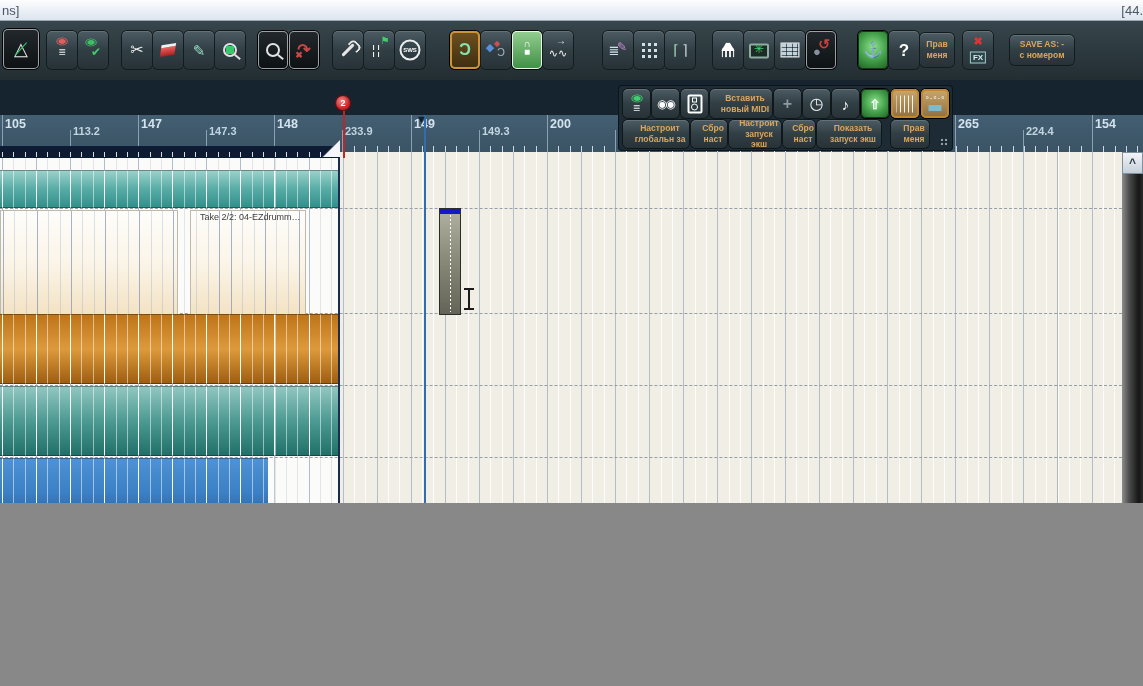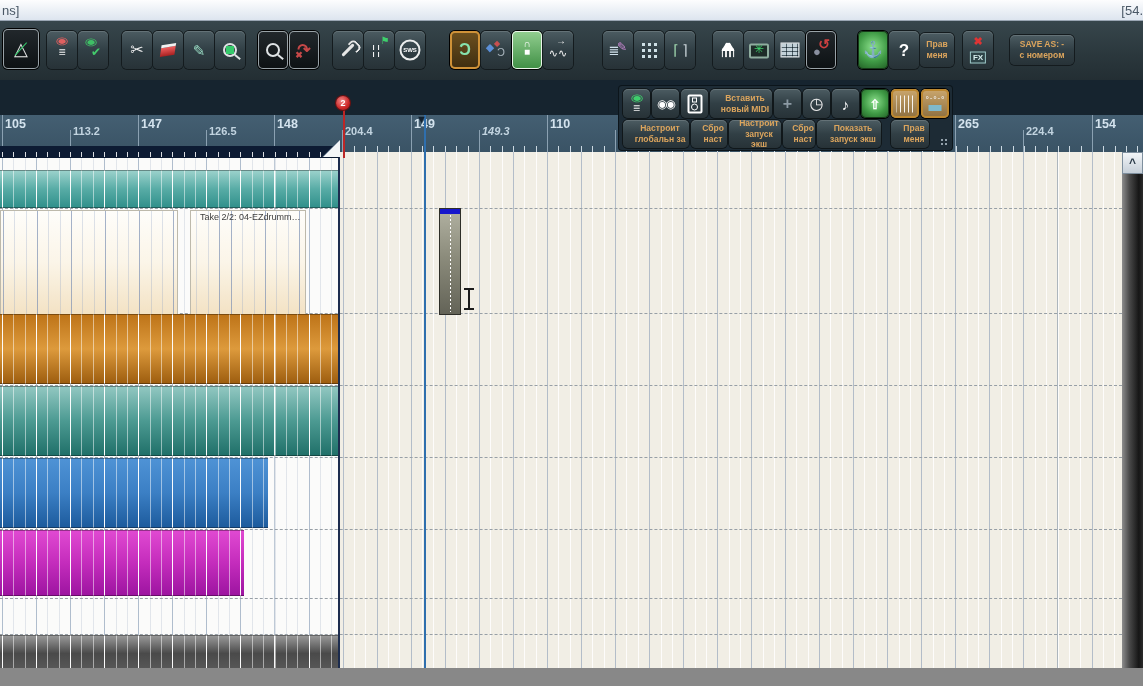--- a/index.html
+++ b/index.html
@@ -1,16 +1,16 @@
 <!DOCTYPE html>
 <html><head>
 <meta charset="utf-8">
 <style>
   html,body{margin:0;padding:0;background:#888;}
-  #screen{position:relative;width:1143px;height:668px;overflow:hidden;
+  #screen{position:relative;width:1143px;height:503px;overflow:hidden;
     font-family:"Liberation Sans",sans-serif;background:#2d3c42;user-select:none;}
   
   #titlebar{position:absolute;left:0;top:0;width:1143px;height:20px;
     background:linear-gradient(180deg,#fdfdfe 0%,#eef2f7 45%,#dde5ef 100%);
     border-bottom:1px solid #9aa6b4;color:#4a5866;font-size:13px;}
   #title-left{position:absolute;left:2px;top:3px;}
   #title-right{position:absolute;right:0;top:3px;}
   
   #main-toolbar{position:absolute;left:0;top:21px;width:1143px;height:59px;
     background:linear-gradient(180deg,#37464c 0%,#2b383d 55%,#232e33 100%);
@@ -143,21 +143,21 @@
   #sb-track{position:absolute;left:0;top:22px;width:21px;height:512px;
     background:linear-gradient(90deg,#8d8d8d 0%,#4a4a4a 35%,#161616 80%,#2a2a2a 100%);cursor:pointer;}
 </style>
 </head>
 <body>
 
 <div id="screen">
 
   <div id="titlebar">
     <span id="title-left">ns]</span>
-    <span id="title-right">[54.</span>
+    <span id="title-right">[44.</span>
   </div>
 
   <div id="main-toolbar">
       <div class="tgroup" style="left: 3px;"><div class="btn framed" style="width: 36px; height: 40px; position: relative; top: -2px;"><span class="ic">
             <i class="g" style="font-size:18px;color:#e6e6e6">△</i>
             <i class="g" style="font-size:13px;color:#35c96b;transform:translate(-50%,-50%) rotate(15deg)">╱</i>
           </span></div></div>
       <div class="tgroup" style="left: 47px;"><div class="btn"><span class="ic">
             <i class="g" style="top:10px;font-size:10px;color:#e06060;transform:translate(-50%,-50%) scaleX(1.5)">◉</i>
             <i class="g" style="top:21px;font-size:12px;color:#f2f2f2">≡</i>
@@ -254,31 +254,31 @@
   <div id="ruler-top"></div>
   <div id="ruler-band">
       <div id="rticks"></div>
       <div class="rline" style="left: 2px; top: 0px; height: 37px;"></div>
       <div class="rlbl major" style="left: 5px;">105</div>
       <div class="rline" style="left: 70px; top: 15px; height: 22px;"></div>
       <div class="rlbl minor" style="left: 73px;">113.2</div>
       <div class="rline" style="left: 138px; top: 0px; height: 37px;"></div>
       <div class="rlbl major" style="left: 141px;">147</div>
       <div class="rline" style="left: 206px; top: 15px; height: 22px;"></div>
-      <div class="rlbl minor" style="left: 209px;">126.5</div>
+      <div class="rlbl minor" style="left: 209px;">147.3</div>
       <div class="rline" style="left: 274px; top: 0px; height: 37px;"></div>
       <div class="rlbl major" style="left: 277px;">148</div>
       <div class="rline" style="left: 342px; top: 15px; height: 22px;"></div>
-      <div class="rlbl minor" style="left: 345px;">204.4</div>
+      <div class="rlbl minor" style="left: 345px;">233.9</div>
       <div class="rline" style="left: 411px; top: 0px; height: 37px;"></div>
       <div class="rlbl major" style="left: 414px;">149</div>
       <div class="rline" style="left: 479px; top: 15px; height: 22px;"></div>
-      <div class="rlbl minor" style="left: 482px; font-style: italic;">149.3</div>
+      <div class="rlbl minor" style="left: 482px;">149.3</div>
       <div class="rline" style="left: 547px; top: 0px; height: 37px;"></div>
-      <div class="rlbl major" style="left: 550px;">110</div>
+      <div class="rlbl major" style="left: 550px;">200</div>
       <div class="rline" style="left: 615px; top: 15px; height: 22px;"></div>
       <div class="rlbl minor" style="left: 618px;">150.3</div>
       <div class="rline" style="left: 683px; top: 0px; height: 37px;"></div>
       <div class="rlbl major" style="left: 686px;">151</div>
       <div class="rline" style="left: 751px; top: 15px; height: 22px;"></div>
       <div class="rlbl minor" style="left: 754px;">151.3</div>
       <div class="rline" style="left: 819px; top: 0px; height: 37px;"></div>
       <div class="rlbl major" style="left: 822px;">152</div>
       <div class="rline" style="left: 887px; top: 15px; height: 22px;"></div>
       <div class="rlbl minor" style="left: 890px;">152.3</div>

